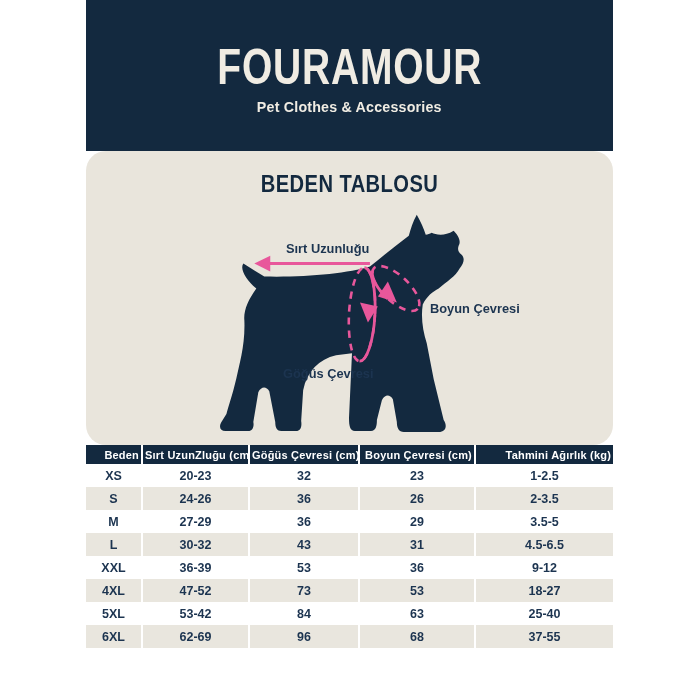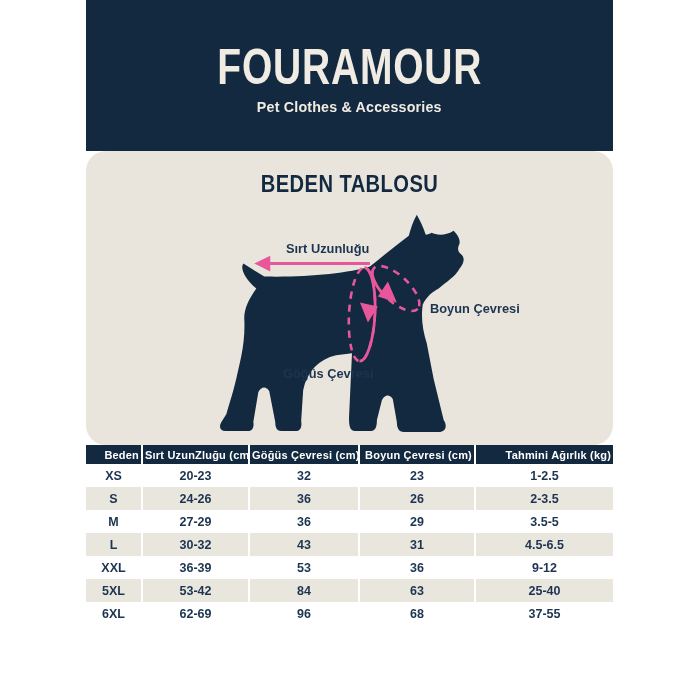--- a/index.html
+++ b/index.html
@@ -177,20 +177,27 @@
           <td>4.5-6.5</td>
         </tr>
         <tr>
           <td>XXL</td>
           <td>36-39</td>
           <td>53</td>
           <td>36</td>
           <td>9-12</td>
         </tr>
         <tr>
+          <td>4XL</td>
+          <td>47-52</td>
+          <td>73</td>
+          <td>53</td>
+          <td>18-27</td>
+        </tr>
+        <tr>
           <td>5XL</td>
           <td>53-42</td>
           <td>84</td>
           <td>63</td>
           <td>25-40</td>
         </tr>
         <tr>
           <td>6XL</td>
           <td>62-69</td>
           <td>96</td>

